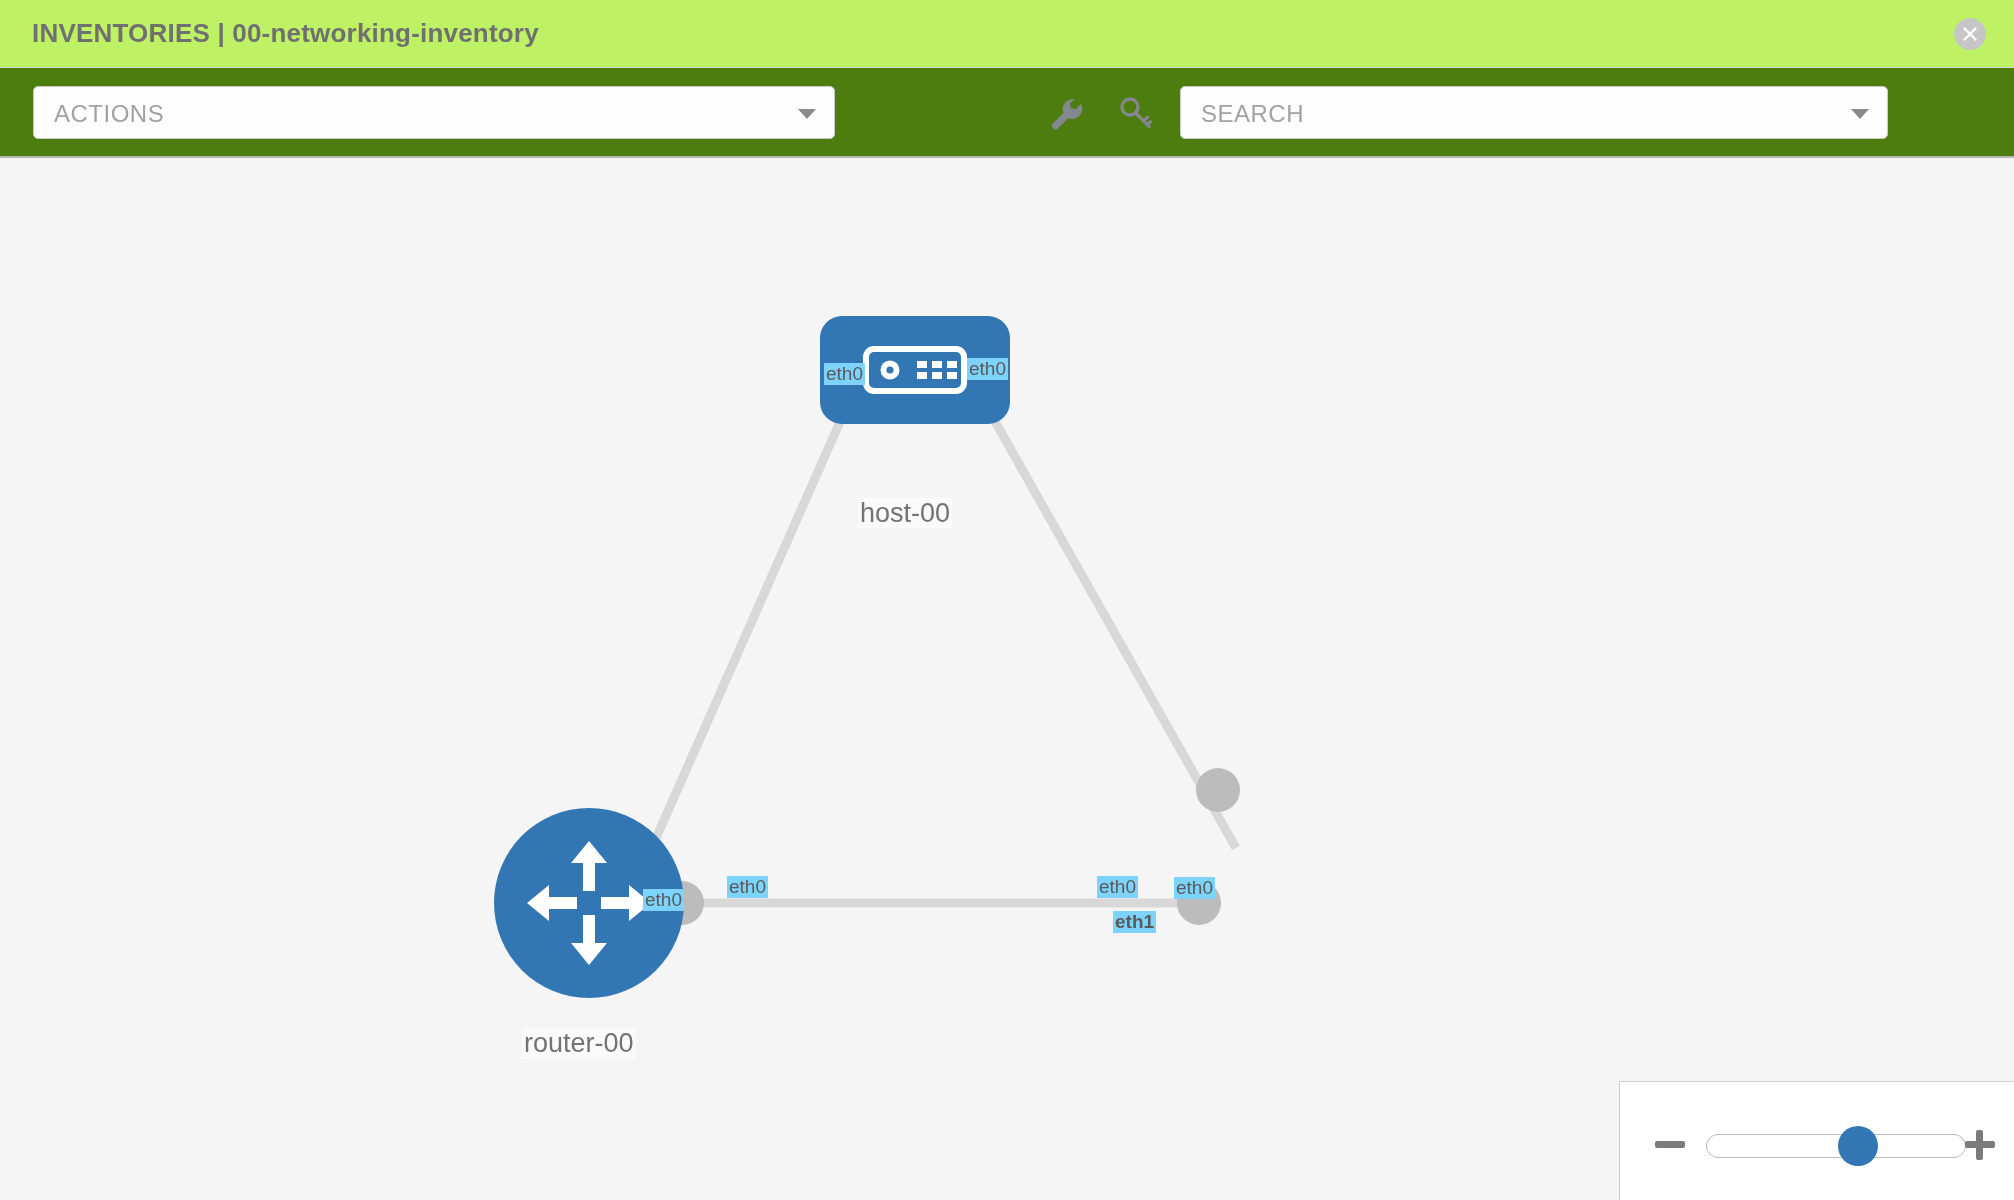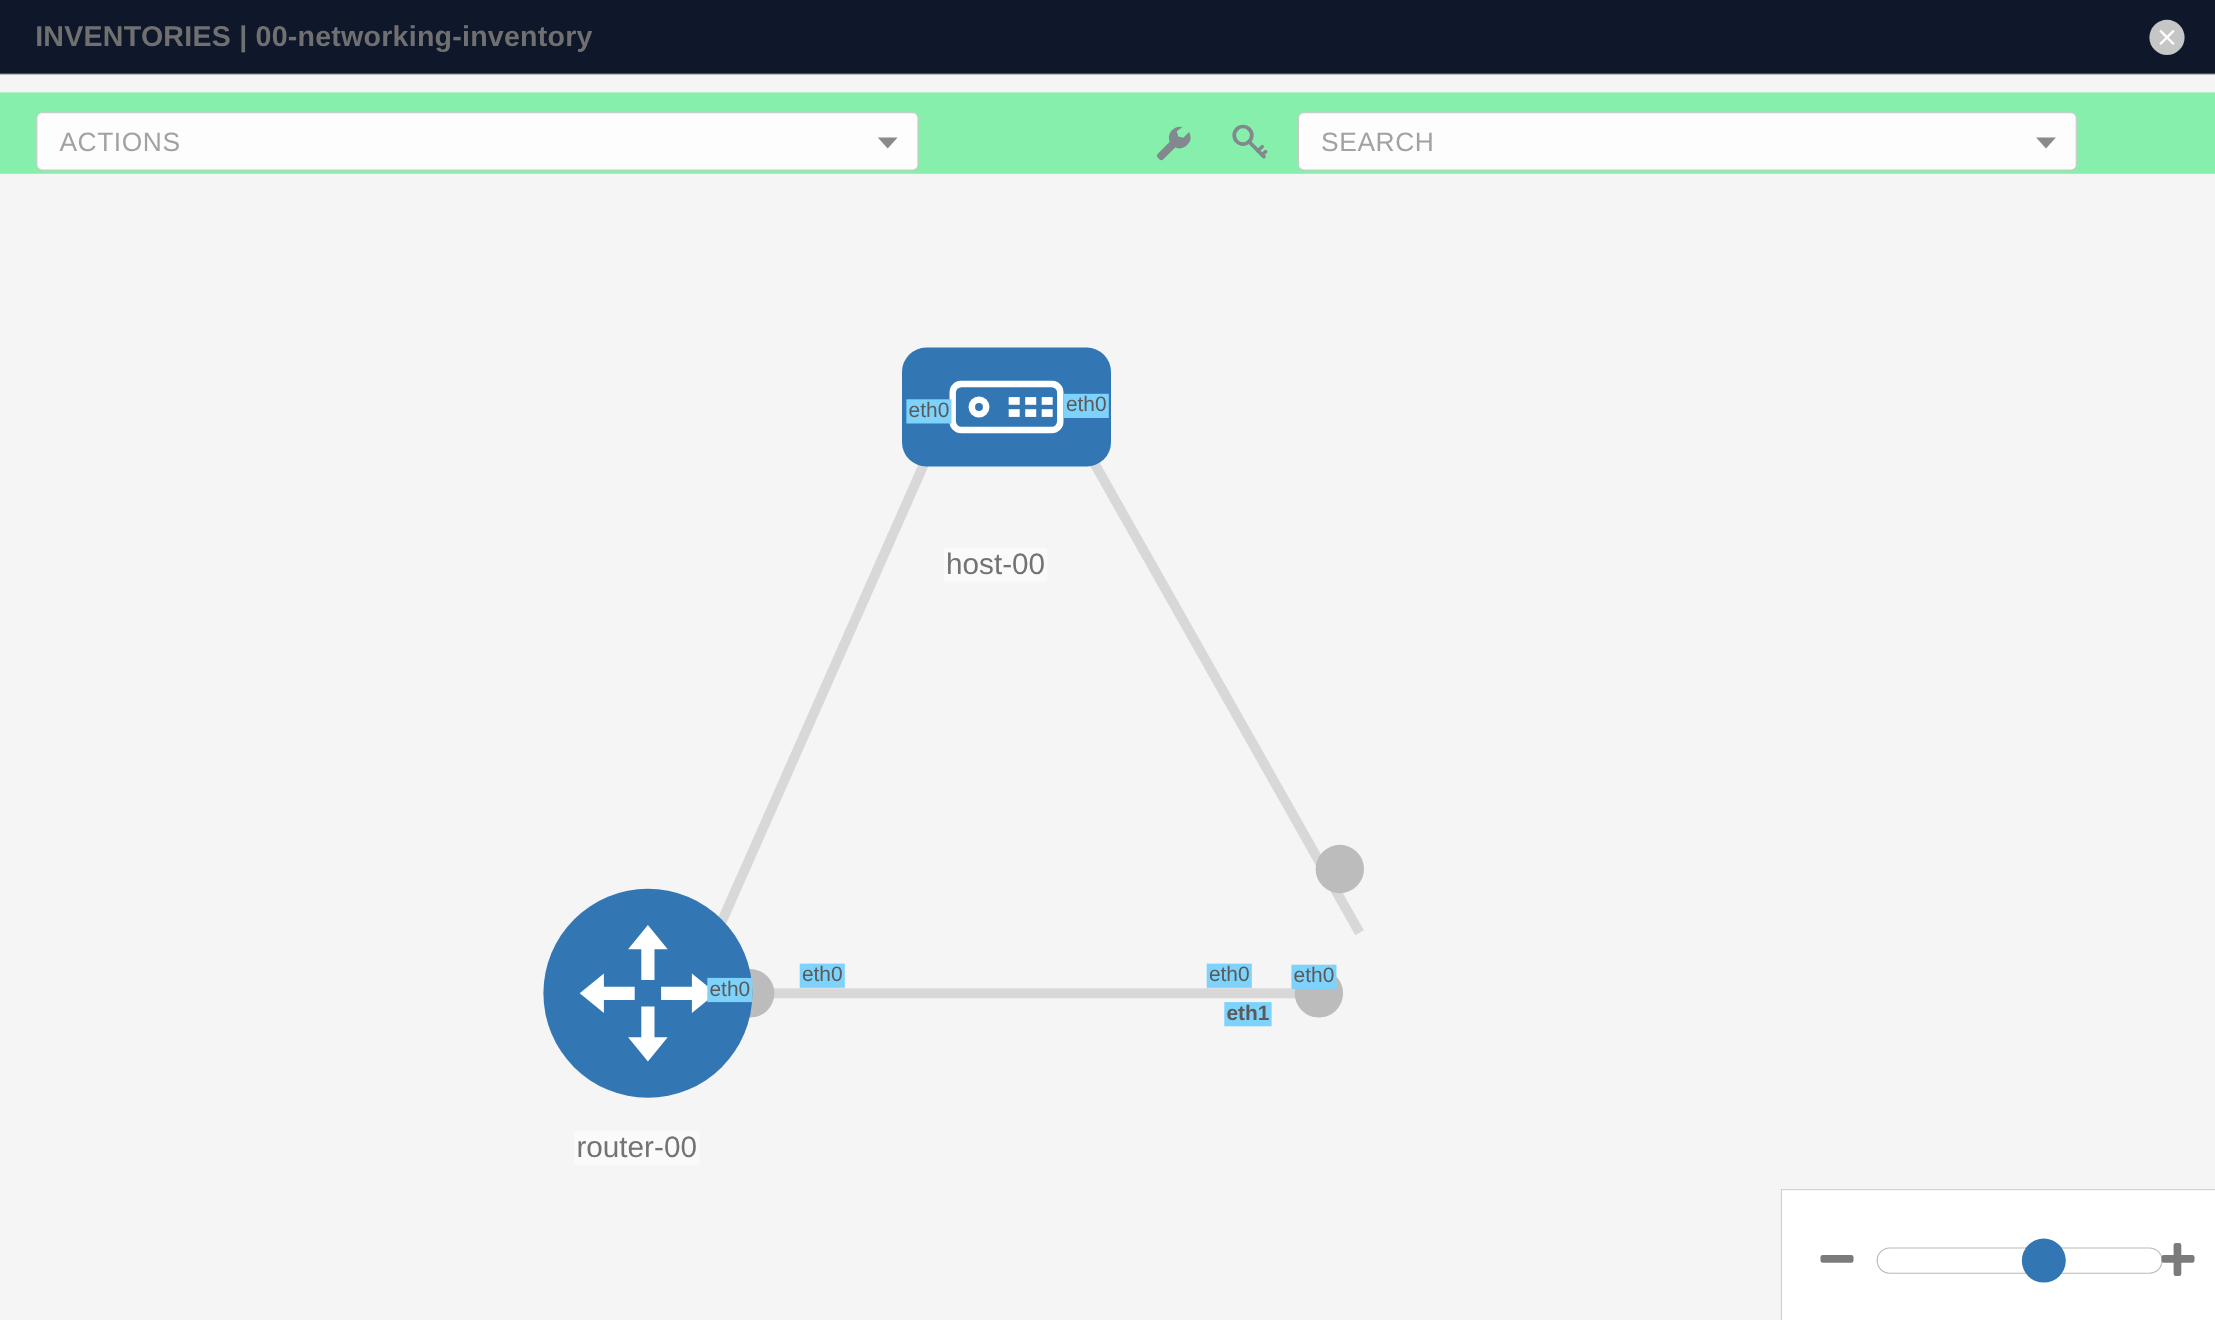--- a/index.html
+++ b/index.html
@@ -19,21 +19,21 @@
     height: 1200px;
     background: #f5f5f5;
   }
 
   
   .header {
     position: absolute;
     left: 0; top: 0;
     width: 2014px;
     height: 68px;
-    background: #0f172a;
+    background: #bef264;
     border-bottom: 1px solid #d7d7d7;
     box-sizing: border-box;
   }
   .header-title {
     position: absolute;
     left: 32px;
     top: 18px;
     font-size: 26px;
     font-weight: bold;
     color: #707070;
@@ -48,24 +48,24 @@
     height: 32px;
     border-radius: 50%;
     background: #c6c6c6;
     cursor: pointer;
   }
   .close-btn svg { display: block; }
 
   
   .toolbar {
     position: absolute;
-    left: 0; top: 84px;
+    left: 0; top: 68px;
     width: 2014px;
     height: 90px;
-    background: #86efac;
+    background: #4d7c0f;
     border-bottom: 2px solid #b7b7b7;
     box-sizing: border-box;
   }
   .actions-select {
     position: absolute;
     left: 33px;
     top: 18px;
     width: 802px;
     height: 53px;
     background: #fdfdfd;

